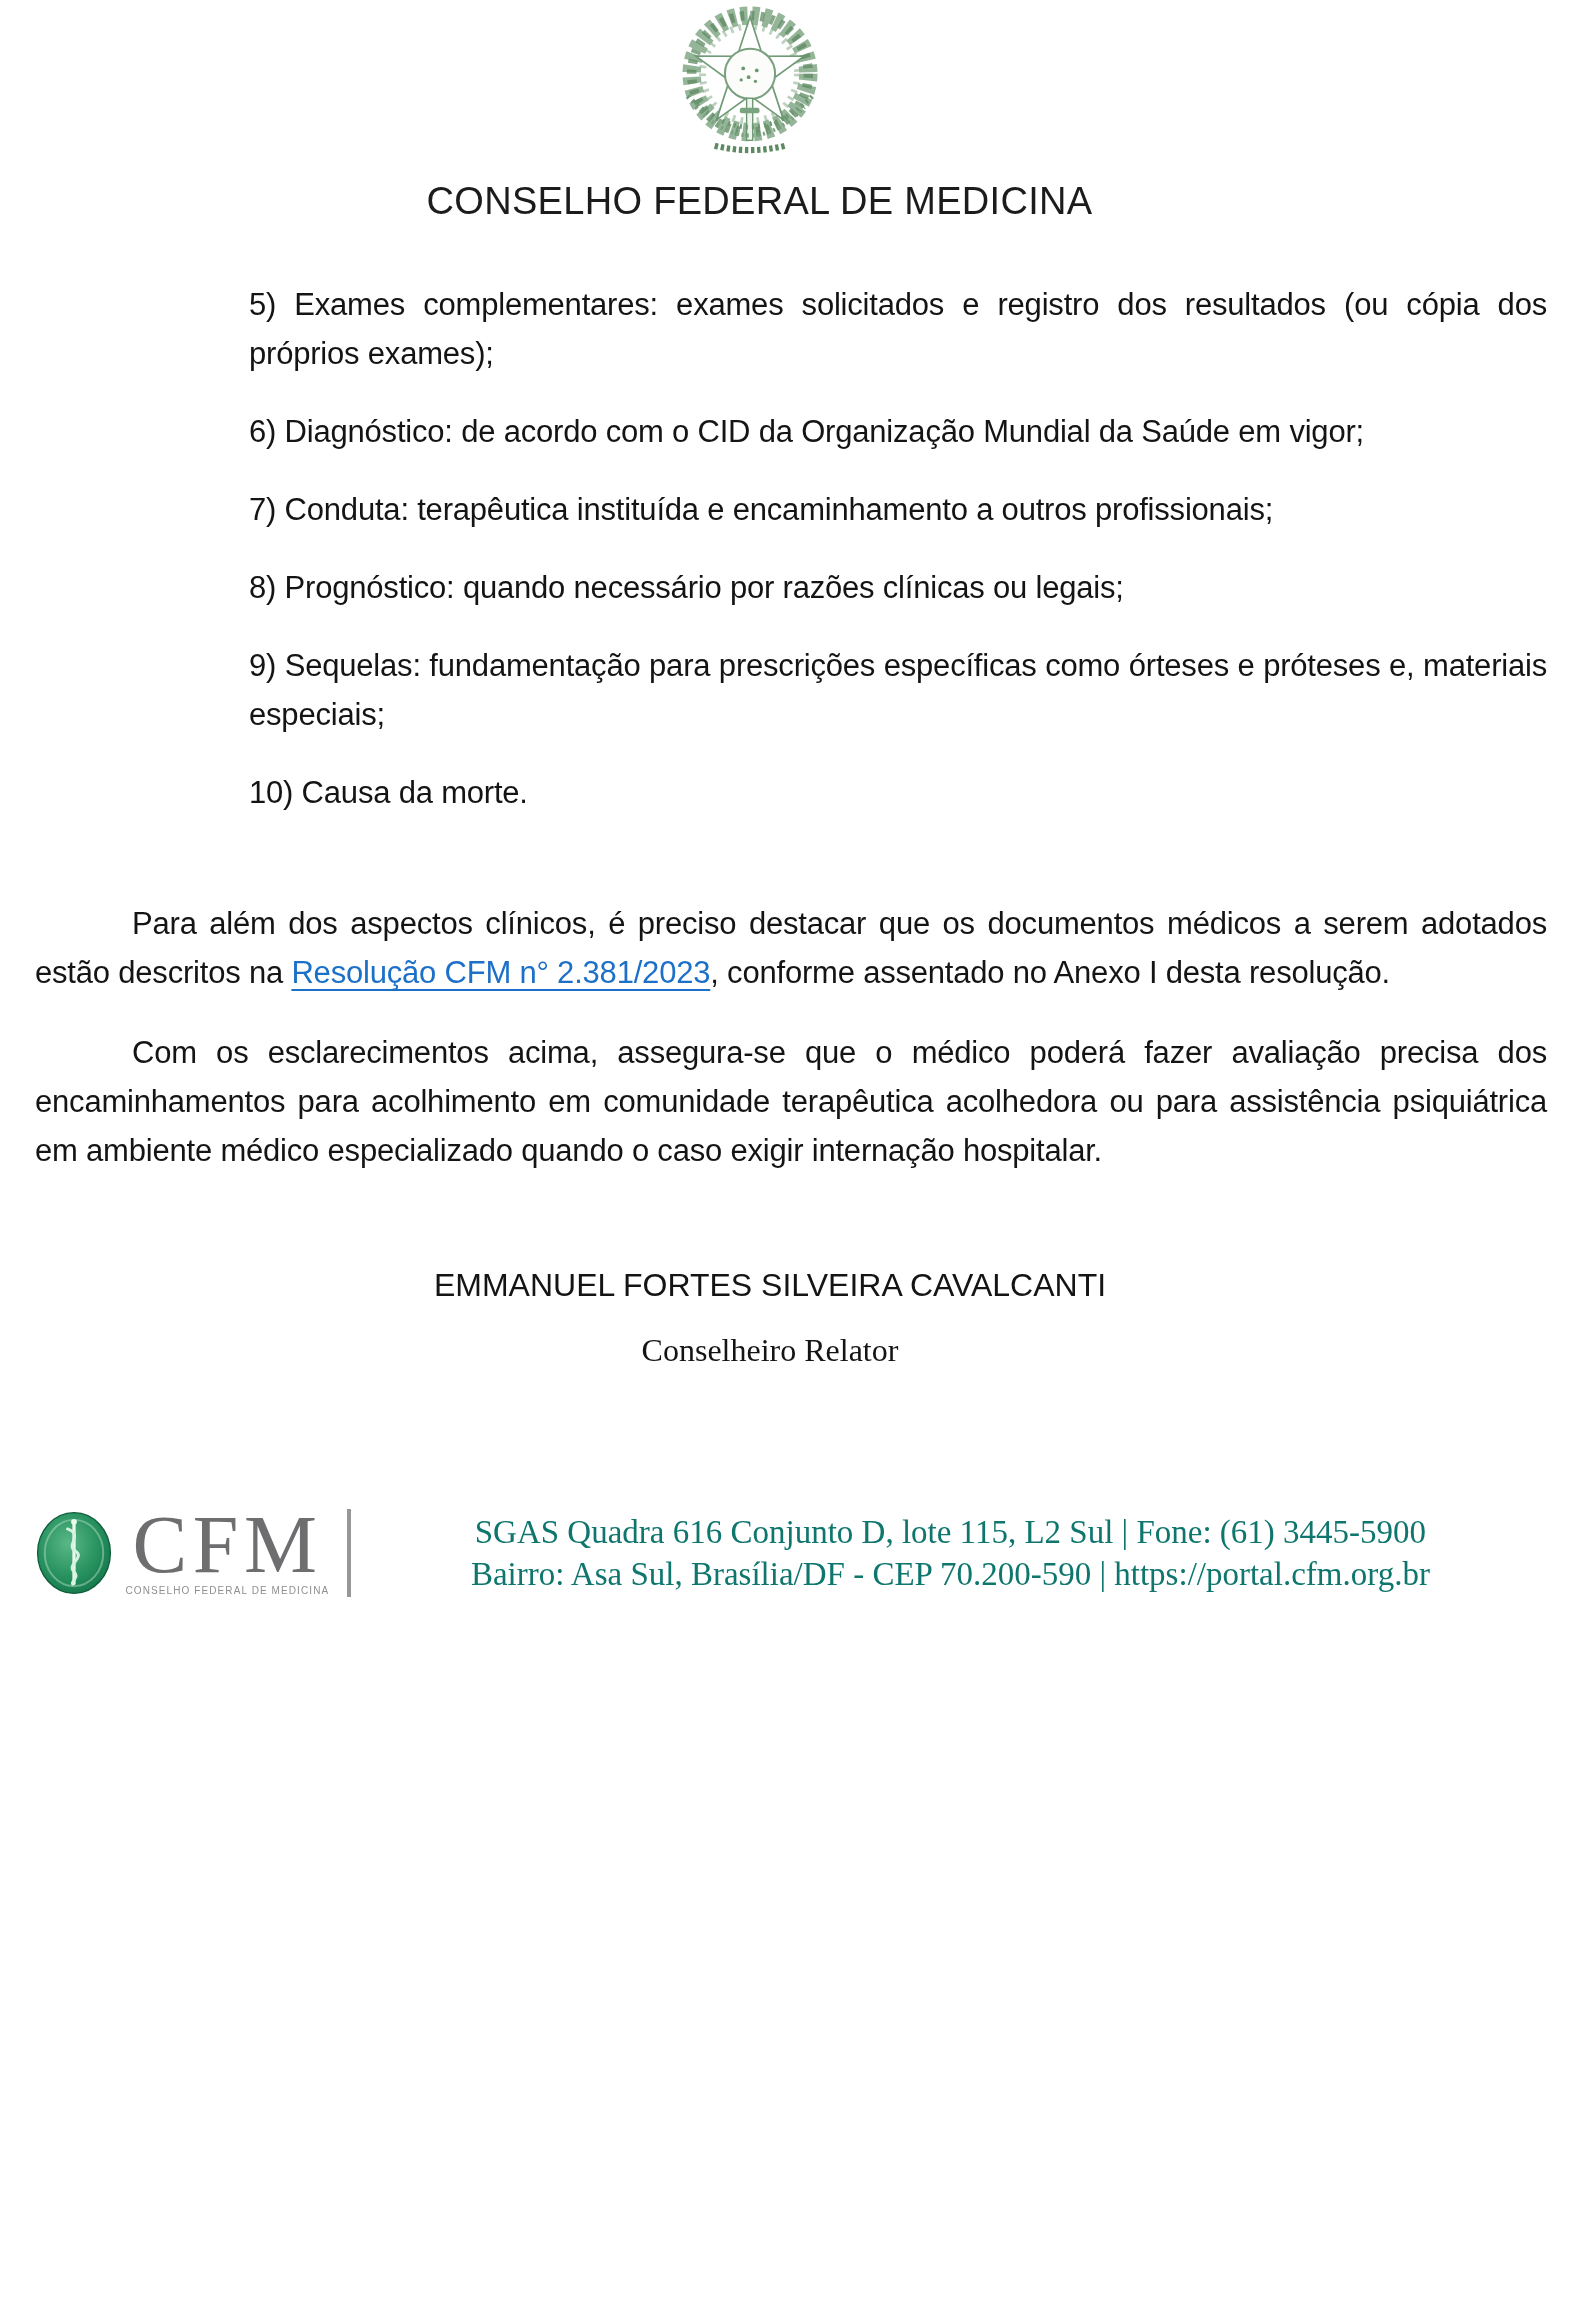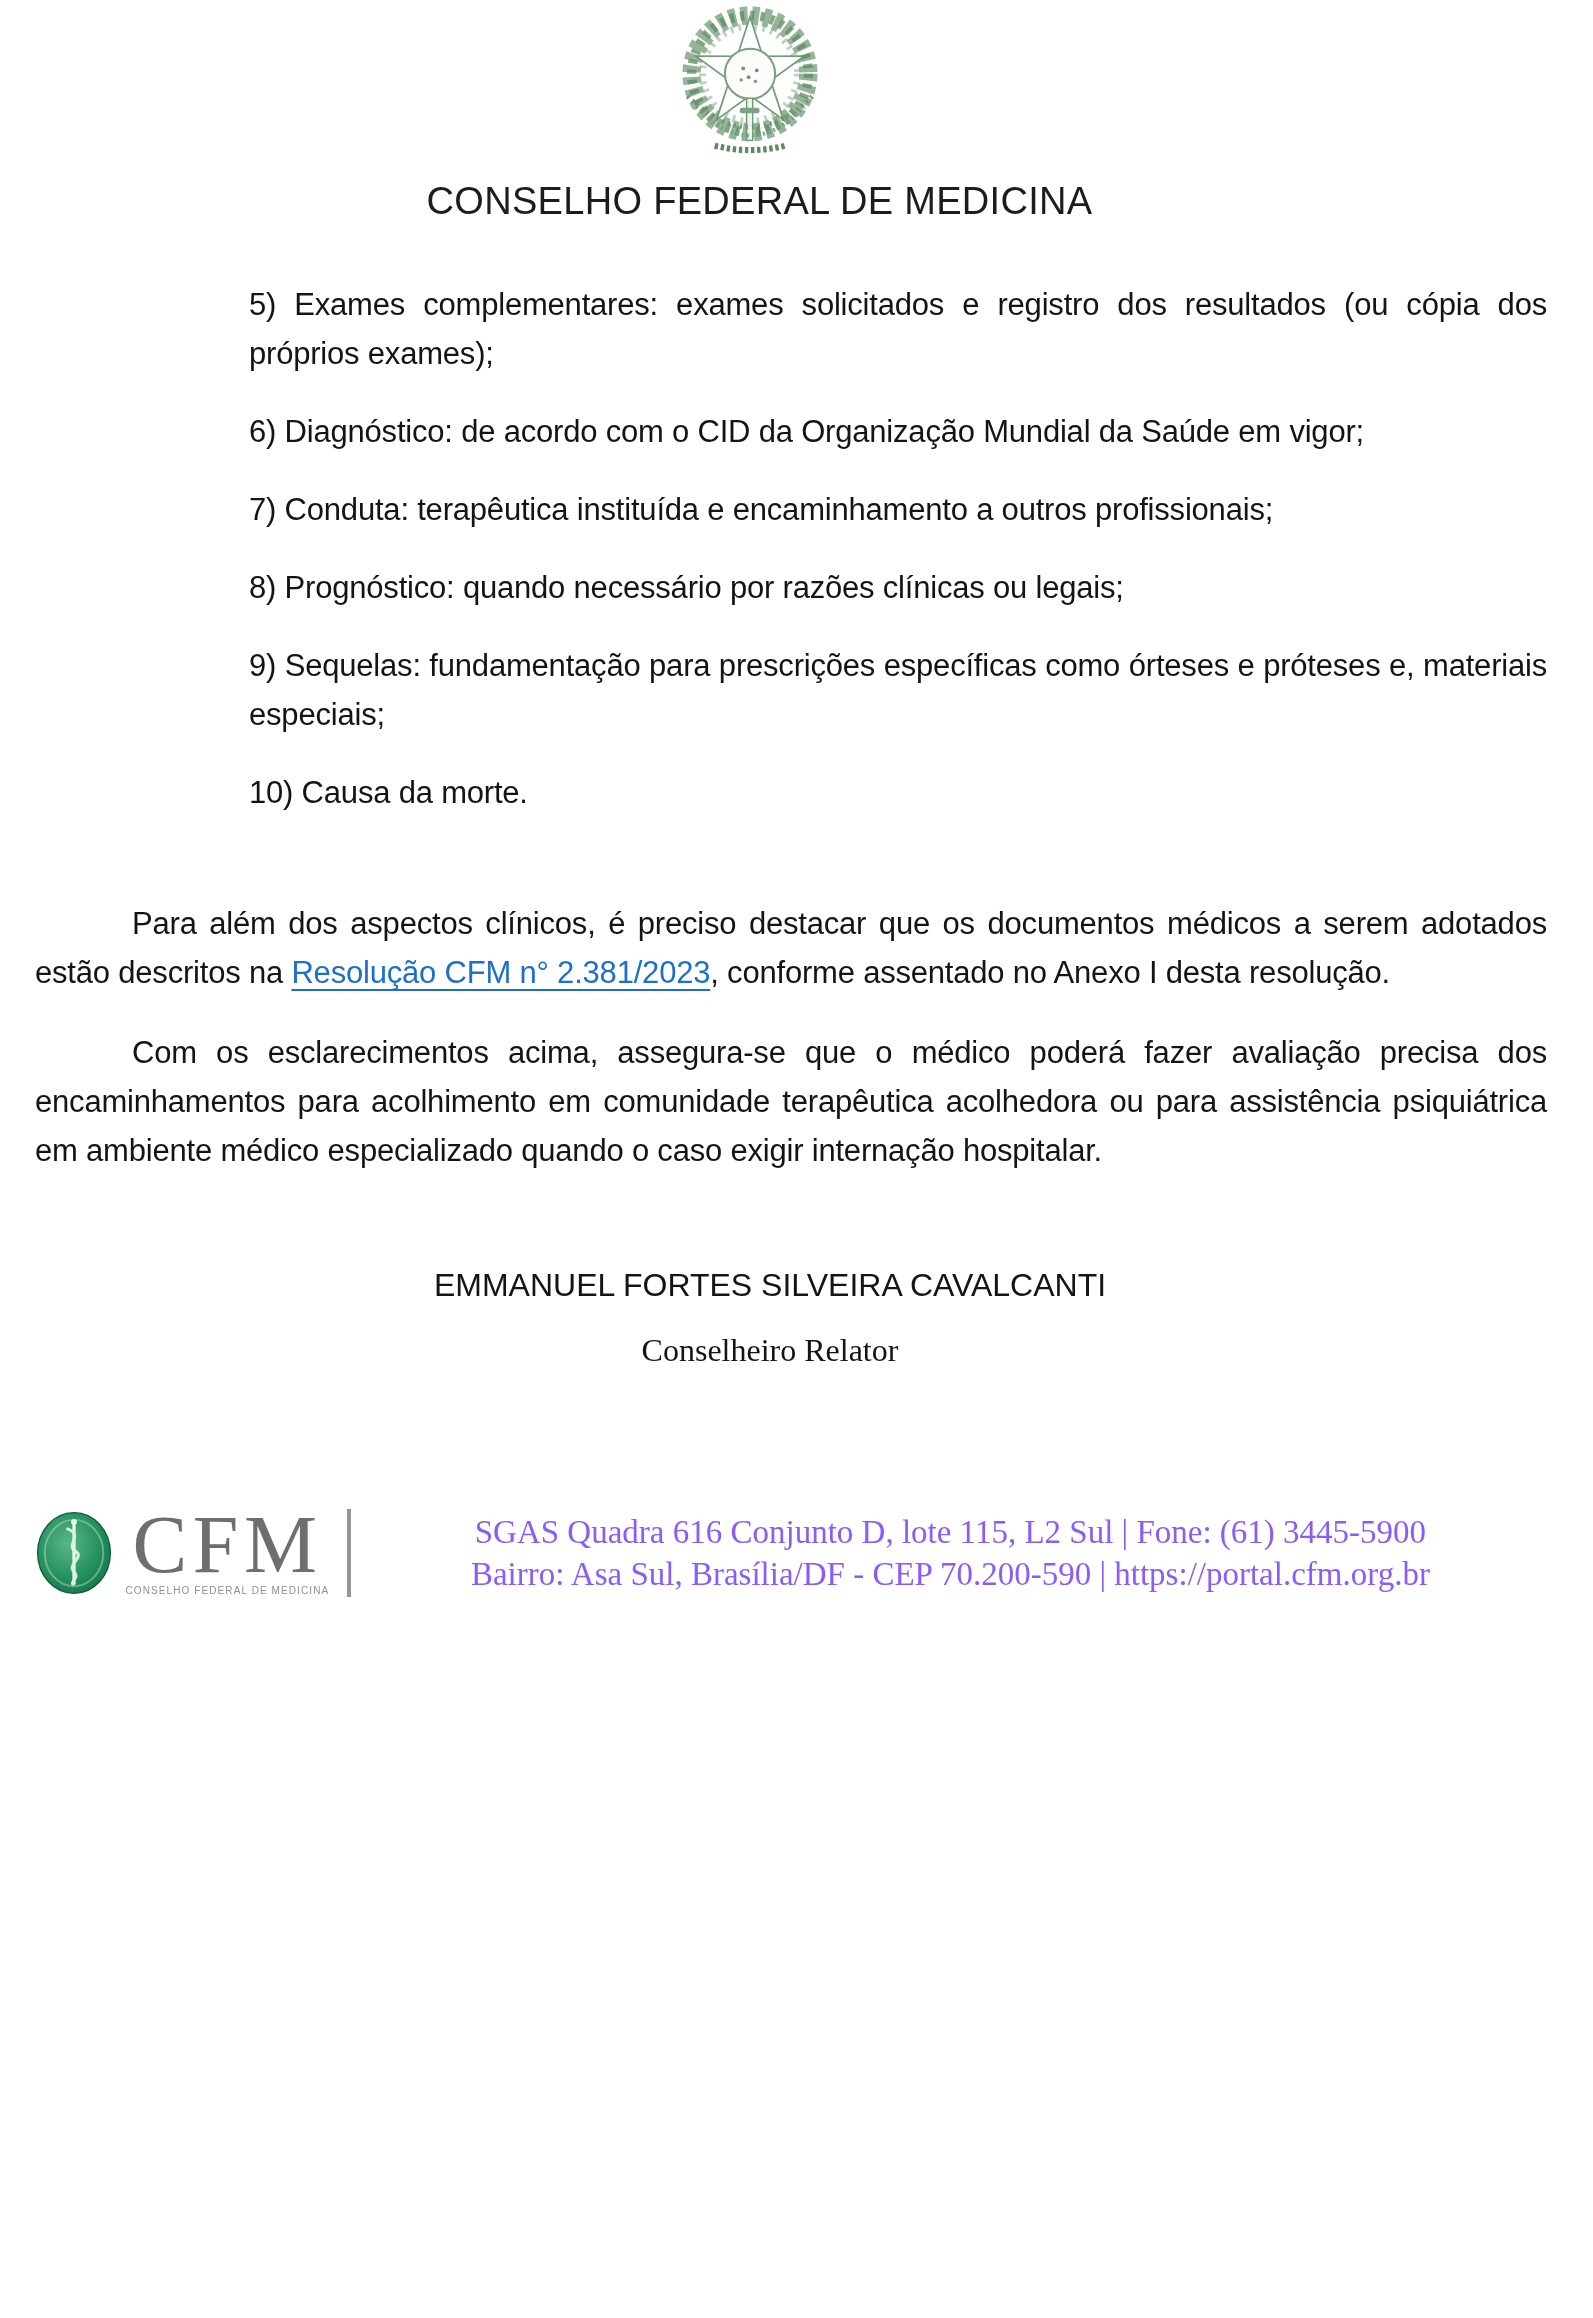--- a/index.html
+++ b/index.html
@@ -91,21 +91,21 @@
     background: #979797;
     margin-left: 18px;
     flex: 0 0 auto;
   }
   .address-block {
     flex: 1 1 auto;
     text-align: center;
     font-family: "Liberation Serif", serif;
     font-size: 33px;
     line-height: 42px;
-    color: #8b5cf6;
+    color: #0f766e;
     white-space: nowrap;
   }
 </style>
 </head>
 <body>
 
 <div class="page">
   <div class="content">
 
     <div class="crest-wrap">

